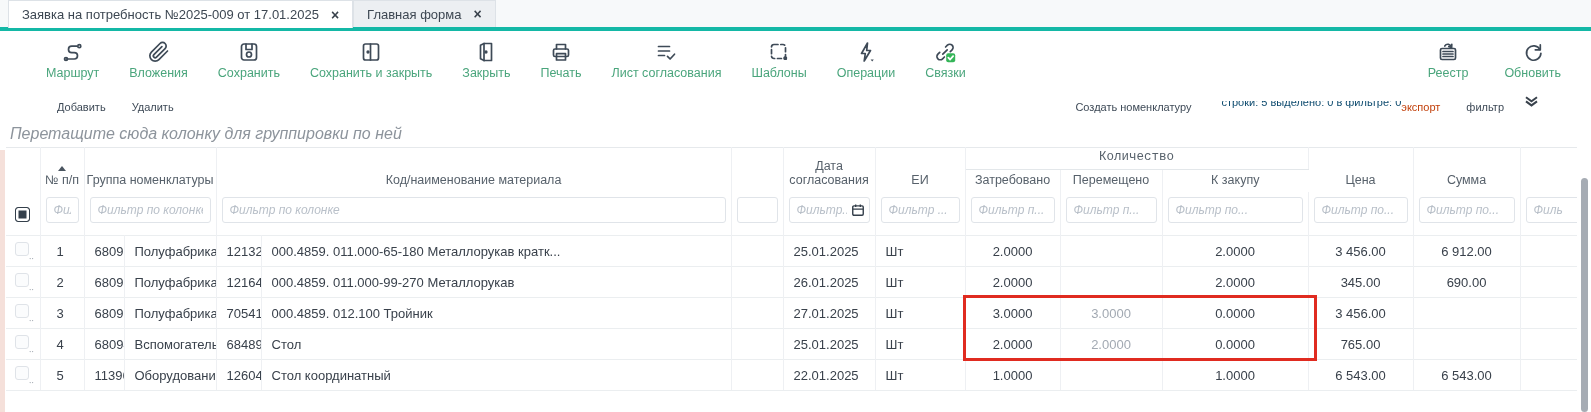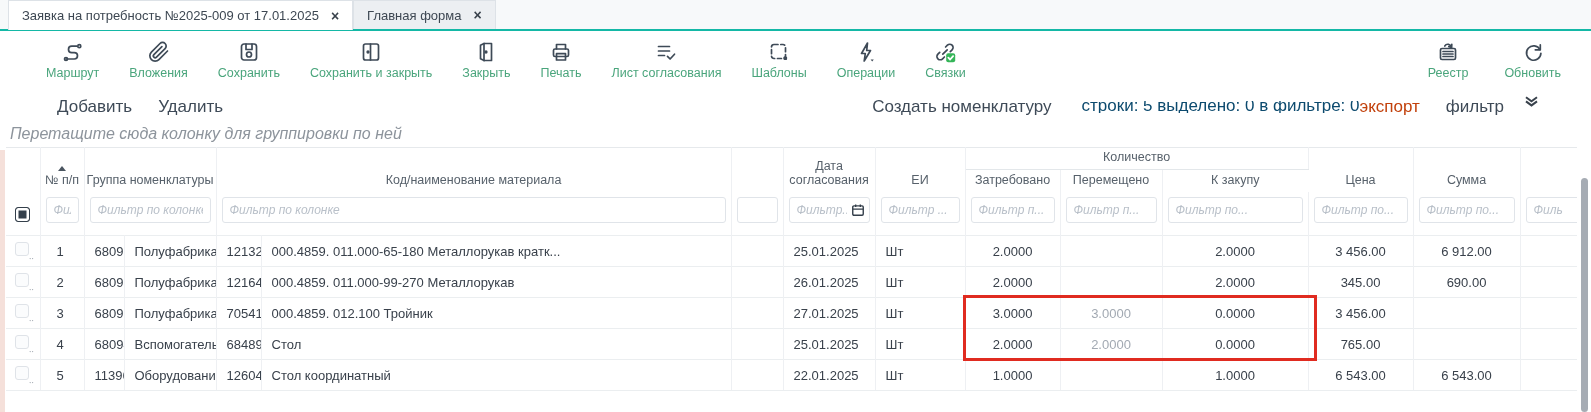--- a/index.html
+++ b/index.html
@@ -2,38 +2,38 @@
 <html><head>
 <meta charset="utf-8">
 <style>
   * { margin:0; padding:0; box-sizing:border-box; }
   html,body { background:#fff; }
   .page { position:relative; width:1591px; height:412px; overflow:hidden;
           font-family:"Liberation Sans", sans-serif; background:#fff; color:#39414b; }
 
   
   .tabbar { height:31px; display:flex; align-items:stretch; padding-left:8px;
-            background:#f7f9fa; border-bottom:2px solid #14b8a6;text-align:right; }
+            background:#f7f9fa; border-bottom:4px solid #14b8a6;text-align:right; }
   .tab { display:flex; align-items:center; padding:0 13px; font-size:13px; color:#3d4752;
          background:#eceff2; border:1px solid #dde2e7; border-bottom:none; white-space:nowrap; }
   .tab.active { background:#fff; margin-bottom:-1px; }
   .tab .close { margin-left:12px; font-weight:bold; font-size:14px; color:#39424c; line-height:1; }
 
   
   .toolbar { height:64px; display:flex; align-items:flex-start; padding:9px 30px 0 46px; background:#fff; }
   .titem { display:flex; flex-direction:column; align-items:center; margin-right:30px; }
   .titem svg { height:24px; width:26px; }
   .titem .lbl { margin-top:2px; font-size:12.5px; color:#4aa57c; white-space:nowrap; }
   .tright { margin-left:auto; display:flex; }
   .tright .titem { margin-right:0; margin-left:36px; }
   .icn { stroke:#3e4a57; fill:none; stroke-width:1.7; stroke-linecap:round; stroke-linejoin:round; }
 
   
   .subbar { height:24px; display:flex; align-items:center; padding:0 52px 0 57px;
-            font-size:17px; color:#3e4a57; }
+            font-size:11px; color:#3e4a57; }
   .subbar .act { margin-right:26px; white-space:nowrap; }
   .create { margin-left:auto; white-space:nowrap; }
   .stats { margin-left:30px; color:#0c4a6e; white-space:nowrap; height:12px; overflow:hidden; }
   .stats span { display:block; transform:translateY(-5px); }
   .export { color:#c2410c; }
   .filterlbl { margin-left:26px; }
   .chev { margin-left:20px; margin-top:-10px; }
 
   
   .hint { height:28px; line-height:30px; padding-left:10px; font-style:italic;
@@ -41,21 +41,21 @@
 
   
   .grid { position:relative; margin-left:6px; }
   table { border-collapse:collapse; table-layout:fixed; width:1571px; background:#fff; }
   th, td { border-right:1px solid #eef0f3; }
   th:last-child, td:last-child { border-right:none; }
   thead th { font-weight:normal; color:#57616b; font-size:12.5px; text-align:center;
              vertical-align:bottom; padding:0 2px 5px; }
   tr.h1 th { border-top:1px solid #e6e9ec; height:22px; }
   tr.h2 th { height:22px;margin-left:12px; }
-  th.qtygroup { vertical-align:middle; border-bottom:1px solid #e3e7ea; padding-bottom:4px; }
+  th.qtygroup { vertical-align:middle; border-bottom:1px solid #e3e7ea; padding-bottom:4px;font-family:Liberation Mono, monospace; }
   tr.frow td { height:44px; padding:3px 5px 9px; vertical-align:middle; overflow:hidden; }
   input.flt { width:100%; height:26px; border:1px solid #e0e4e9; border-radius:3px;
               padding:0 7px; font-size:12px; font-style:italic; color:#3e4a57;
               background:#fff; font-family:"Liberation Sans",sans-serif; outline:none; }
   input.flt::placeholder { color:#b9c0c9; font-style:italic; opacity:1; }
   .dfwrap { position:relative; }
   .dfwrap input { padding-right:22px; }
   .dfwrap svg { position:absolute; right:5px; top:6px; }
   td.lastf input { width:72px; }
   tbody td { height:31px; border-top:1px solid #ebeef0; font-size:13px; color:#39414b;

